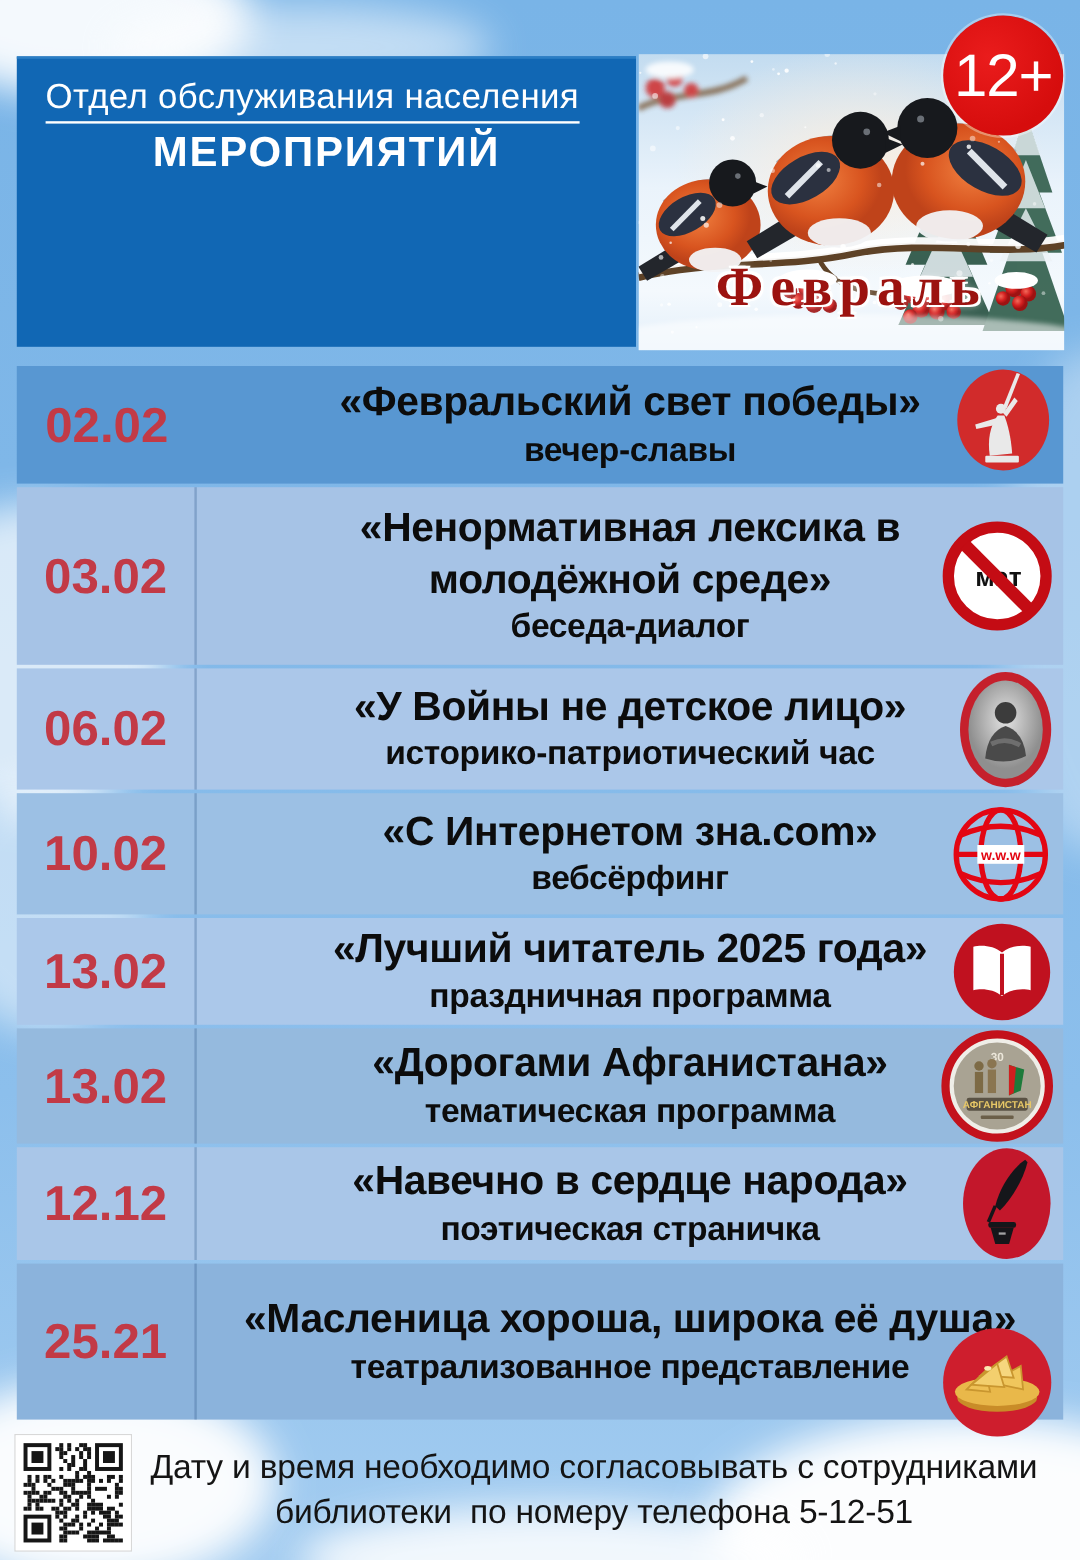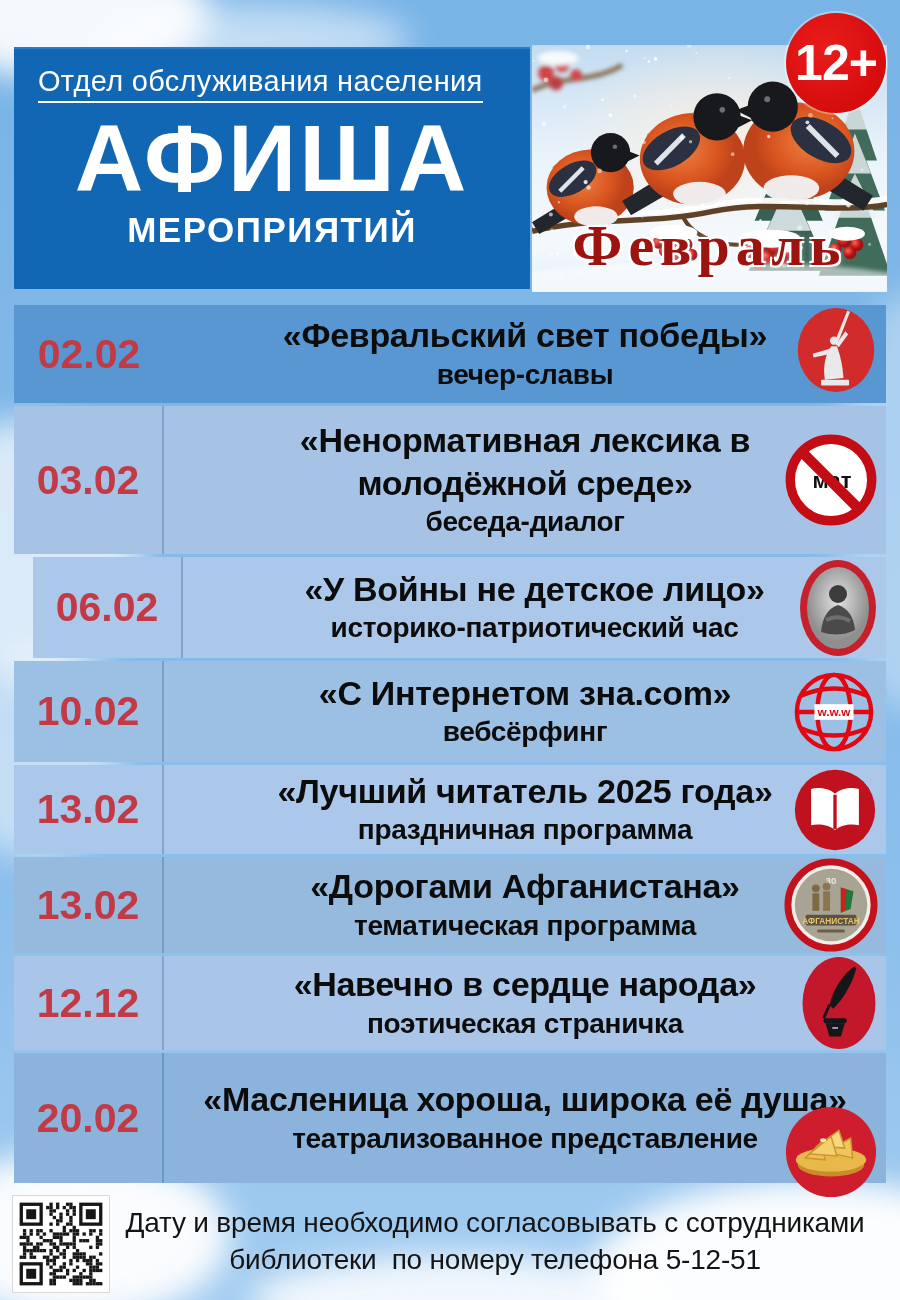--- a/index.html
+++ b/index.html
@@ -29,45 +29,45 @@
         border-bottom:2.5px solid #fff;padding-bottom:3px;letter-spacing:.3px;}
   .big-title{margin-top:8px;text-align:center;color:#fff;font-size:95px;font-weight:bold;
              letter-spacing:3px;line-height:1.0;}
   .sub-title{margin-top:4px;text-align:center;color:#fff;font-size:35px;font-weight:bold;
              letter-spacing:1.5px;}
 
   
   .winter{position:absolute;left:532px;top:45px;width:355px;height:247px;overflow:hidden;}
   .winter svg{display:block;width:355px;height:247px;}
   .month{position:absolute;left:532px;top:212px;width:355px;text-align:center;
-         font-family:"Liberation Serif","DejaVu Serif",serif;font-weight:bold;font-size:58px;
+         font-family:"Liberation Serif","DejaVu Serif",serif;font-weight:bold;font-size:46px;
          color:var(--month-red,#9c1310);letter-spacing:6px;
          text-shadow:-2px -2px 0 #fff,2px -2px 0 #fff,-2px 2px 0 #fff,2px 2px 0 #fff,0 0 7px rgba(255,255,255,.9);}
   .badge{position:absolute;left:786px;top:13px;width:100px;height:100px;border-radius:50%;
          background:radial-gradient(circle at 38% 35%, #ea1c1c, var(--badge-red,#d60d0d) 70%);
-         display:flex;align-items:center;justify-content:center;color:#fff;font-weight:bold;
+         display:flex;align-items:center;justify-content:center;color:#fff;font-weight:normal;
          font-size:50px;letter-spacing:-1px;box-shadow:0 0 0 2px rgba(255,255,255,.35);}
 
   
   .events{position:absolute;left:14px;top:305px;width:872px;}
   .row{position:relative;display:flex;margin-bottom:3px;}
   .date{width:150px;flex:0 0 150px;display:flex;align-items:center;justify-content:center;
         color:var(--date-red,#c23a46);font-size:41px;font-weight:bold;
         border-right:2px solid rgba(60,100,150,.35);}
   .row.dark .date{border-right:none;}
   .txt{flex:1;display:flex;flex-direction:column;align-items:center;justify-content:center;
        padding:4px 0 7px;}
   .title{color:#0c0c0c;font-size:34px;font-weight:bold;letter-spacing:-.3px;line-height:1.25;
          text-align:center;max-width:640px;}
   .subtitle{color:#0c0c0c;font-size:28px;font-weight:bold;letter-spacing:-.3px;margin-top:2px;
             text-align:center;}
   .icon-slot{position:absolute;right:8px;top:50%;transform:translateY(-50%);line-height:0;}
   .row-1{background:#5897d2;height:98px;}
   .row-2{background:#a6c3e6;height:148px;}
-  .row-3{background:#abc7e9;height:101px;margin-left:19px;}
+  .row-3{background:#abc7e9;height:101px;}
   .row-4{background:#9cc0e4;height:101px;}
   .row-5{background:#abc8ea;height:89px;}
   .row-6{background:#95bade;height:96px;}
   .row-7{background:#a9c6e8;height:94px;}
   .row-8{background:#8bb3dc;height:130px;}
   .row-1 .icon-slot{top:46%;}
   .row-8 .icon-slot{top:auto;bottom:-18px;transform:none;right:6px;}
   .row-8 .title{max-width:760px;}
 
   
@@ -87,21 +87,20 @@
     <div class="cloud c3"></div>
     <div class="cloud c4"></div>
     <div class="cloud c5"></div>
     <div class="cloud c6"></div>
     <div class="cloud c7"></div>
     <div class="cloud c8"></div>
   </div>
 
   <div class="head-panel">
     <span class="dept">Отдел обслуживания населения</span>
-    <div class="big-title">АФИША</div>
     <div class="sub-title">МЕРОПРИЯТИЙ</div>
   </div>
 
   <div class="winter">
     <svg viewBox="0 0 354 246">
       <defs>
         <linearGradient id="skyg" x1="0" y1="0" x2="0" y2="1">
           <stop offset="0" stop-color="#c3dcf0"></stop>
             <stop offset=".45" stop-color="#eaf3fb"></stop>
           <stop offset=".8" stop-color="#f4f9fd"></stop>
@@ -387,21 +386,21 @@
       <div class="icon-slot"><svg width="78" height="96" viewBox="0 0 80 100">
       <ellipse cx="40" cy="50" rx="38" ry="48" fill="#c3172b"></ellipse>
       <path d="M56,12 C44,20 34,36 30,52 L34,56 C44,46 54,30 58,14 Z" fill="#15161a"></path>
       <path d="M30,52 L24,66" stroke="#15161a" stroke-width="3"></path>
       <rect x="24" y="66" width="24" height="5" rx="2" fill="#15161a"></rect>
       <path d="M26,71 L46,71 L42,85 L30,85 Z" fill="#15161a"></path>
       <path d="M33,76 L39,76" stroke="#fff" stroke-width="2" opacity=".6"></path>
     </svg></div>
     </div>
       <div class="row row-8 light">
-      <div class="date">20.02</div>
+      <div class="date">25.21</div>
       <div class="txt">
         <div class="title">«Масленица хороша, широка её душа»</div>
         <div class="subtitle">театрализованное представление</div>
       </div>
       <div class="icon-slot"><svg width="98" height="98" viewBox="0 0 100 100">
       <circle cx="50" cy="50" r="46" fill="#ce1e2d"></circle>
       <ellipse cx="50" cy="63" rx="34" ry="12" fill="#c98c28"></ellipse>
       <ellipse cx="50" cy="58" rx="36" ry="12" fill="#e9b84a"></ellipse>
       <path d="M24,56 L40,40 L44,58 Z" fill="#eec055" stroke="#c9962f" stroke-width="1.5"></path>
       <path d="M44,50 L70,36 L72,56 Z" fill="#f0c65c" stroke="#c9962f" stroke-width="1.5"></path>

